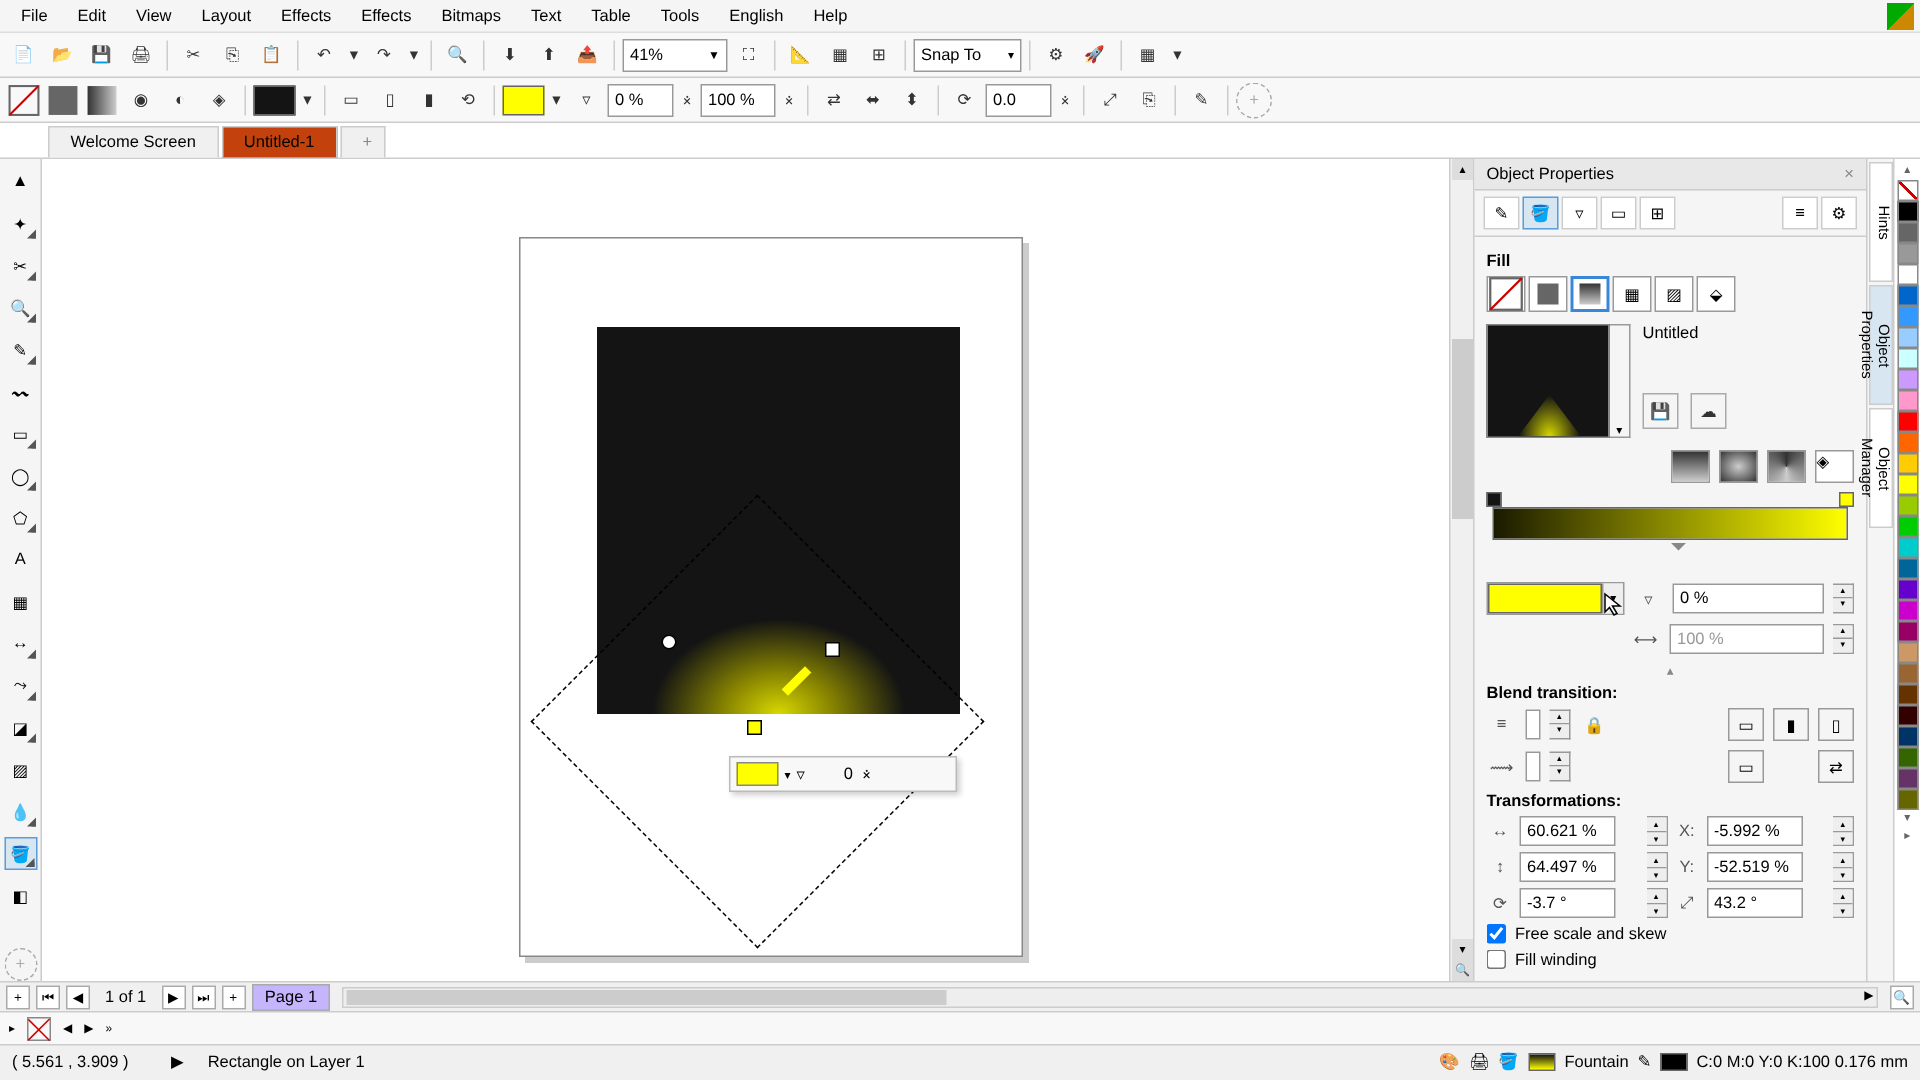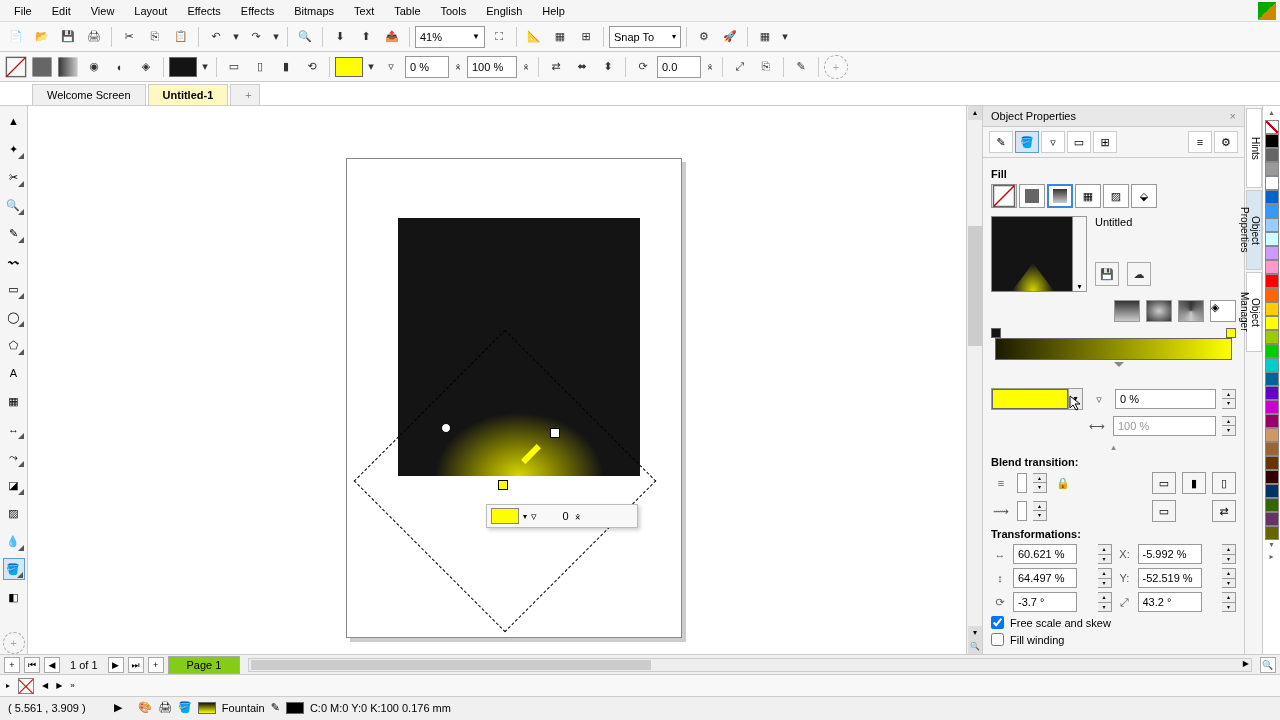--- a/index.html
+++ b/index.html
@@ -10,21 +10,21 @@
 .toolbar{height:30px;background:#f8f8f8;border-bottom:1px solid #ccc;display:flex;align-items:center;padding:0 4px;gap:2px}
 .toolbar2{height:30px;background:#f8f8f8;border-bottom:1px solid #ccc;display:flex;align-items:center;padding:0 4px;gap:2px}
 .tb-btn{width:24px;height:24px;border:1px solid transparent;display:flex;align-items:center;justify-content:center;cursor:pointer;color:#333}
 .tb-sep{width:1px;height:20px;background:#ccc;margin:0 3px}
 .tb-input{height:22px;border:1px solid #999;padding:0 4px;background:#fff}
 .tb-select{height:22px;border:1px solid #999;background:#fff;padding:0 4px;display:flex;align-items:center;min-width:70px}
 .tb-select .arrow{margin-left:auto;font-size:8px}
 .swatch{width:28px;height:20px;border:1px solid #666;display:inline-block}
 .tabs{height:24px;background:#fff;border-bottom:1px solid #ccc;display:flex;align-items:flex-end;padding-left:32px}
 .tab{padding:4px 14px;border:1px solid #ccc;border-bottom:none;margin-right:2px;background:#f0f0f0;cursor:pointer;font-size:11px}
-.tab.active{background:#fef9c3;font-weight:700}
+.tab.active{background:#c2410c;font-weight:400}
 .tab.new{width:20px;text-align:center;color:#888}
 .main{display:flex;height:548px}
 .toolbox{width:28px;background:#f5f5f5;border-right:1px solid #ccc;display:flex;flex-direction:column;align-items:center;padding-top:4px;gap:6px}
 .toolbox .tool{width:22px;height:22px;display:flex;align-items:center;justify-content:center;cursor:pointer;position:relative}
 .toolbox .tool.fly::after{content:"";position:absolute;bottom:1px;right:1px;border:3px solid transparent;border-bottom-color:#555;border-right-color:#555}
 .canvas-area{flex:1;background:#fff;position:relative;overflow:hidden}
 .page-shadow{position:absolute;left:322px;top:56px;width:336px;height:480px;background:#ccc}
 .page{position:absolute;left:318px;top:52px;width:336px;height:480px;background:#fff;border:1px solid #888}
 .rect-obj{position:absolute;left:370px;top:112px;width:242px;height:258px;background:#141414}
 .grad-light{position:absolute;left:370px;top:280px;width:242px;height:90px;background:radial-gradient(ellipse 120px 90px at 50% 100%,#d8d800 0%,#888500 30%,#141414 70%);clip-path:polygon(50% 0%,100% 100%,0% 100%)}
@@ -78,21 +78,21 @@
 .trans-grid .sp2 div:first-child{border-bottom:1px solid #999}
 .chk{display:flex;align-items:center;gap:6px;margin-top:4px}
 .chk input{width:13px;height:13px}
 .right-rail{width:18px;background:#f5f5f5;border-left:1px solid #ccc;display:flex;flex-direction:column;align-items:center;gap:2px;padding-top:2px}
 .right-rail .t{width:16px;height:80px;writing-mode:vertical-rl;font-size:10px;text-align:center;border:1px solid #ccc;background:#fff;cursor:pointer;padding:4px 0}
 .palette{width:18px;background:#fff;border-left:1px solid #ccc;display:flex;flex-direction:column;align-items:center;padding-top:2px;gap:0}
 .palette .c{width:14px;height:14px;border:1px solid #888;cursor:pointer}
 .palette .arrow{height:12px;font-size:8px;color:#666}
 .nav-bar{height:20px;background:#f0f0f0;border-top:1px solid #ccc;display:flex;align-items:center;padding:0 4px;gap:4px}
 .nav-bar .nb{width:16px;height:16px;border:1px solid #aaa;background:#fff;text-align:center;font-size:9px;line-height:14px;cursor:pointer}
-.nav-bar .pg-tab{padding:2px 18px;background:#84cc16;border:1px solid #aaa}
+.nav-bar .pg-tab{padding:2px 8px;background:#c4b5fd;border:1px solid #aaa}
 .nav-bar .hscroll{flex:1;height:14px;background:#eee;border:1px solid #ccc;margin:0 4px;position:relative}
 .nav-bar .hscroll .th{position:absolute;left:2px;width:400px;height:10px;top:1px;background:#ccc}
 .color-tray{height:22px;background:#f8f8f8;border-top:1px solid #ccc;display:flex;align-items:center;padding:0 6px;gap:8px}
 .color-tray .hint{flex:1;text-align:center;color:#aaa;font-style:italic}
 .color-tray .xbox{width:16px;height:16px;border:1px solid #888;position:relative}
 .color-tray .xbox::before,.color-tray .xbox::after{content:"";position:absolute;width:140%;height:1px;background:#c00;top:50%;left:-20%}
 .color-tray .xbox::before{transform:rotate(45deg)}
 .color-tray .xbox::after{transform:rotate(-45deg)}
 .status{height:22px;background:#f0f0f0;border-top:1px solid #ccc;display:flex;align-items:center;padding:0 8px;gap:16px}
 .status .coords{min-width:90px}
@@ -520,20 +520,21 @@
   <span style="font-size:8px">▸</span>
   <div class="xbox"></div>
   <span style="font-size:8px">◀</span>
   <span style="font-size:8px">▶</span>
   <span style="font-size:8px">»</span>
 </div>
 
 <div class="status">
   <span class="coords">( 5.561 , 3.909 )</span>
   <span>▶</span>
+  <span class="obj">Rectangle on Layer 1</span>
   <div class="sgroup">
     <span>🎨</span>
     <span>🖨</span>
     <span>🪣</span>
     <div class="sw2" style="background:linear-gradient(#141414,#ff0)"></div>
     <span>Fountain</span>
     <span>✎</span>
     <div class="sw2" style="background:#000"></div>
     <span>C:0 M:0 Y:0 K:100  0.176 mm</span>
   </div>

